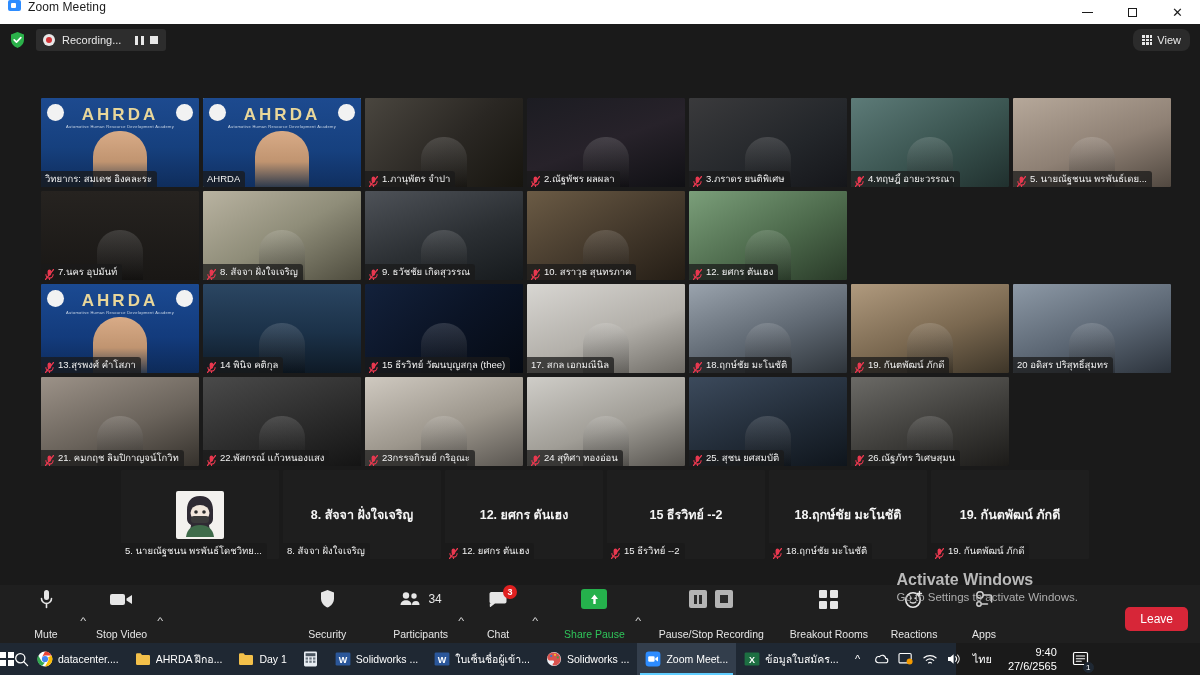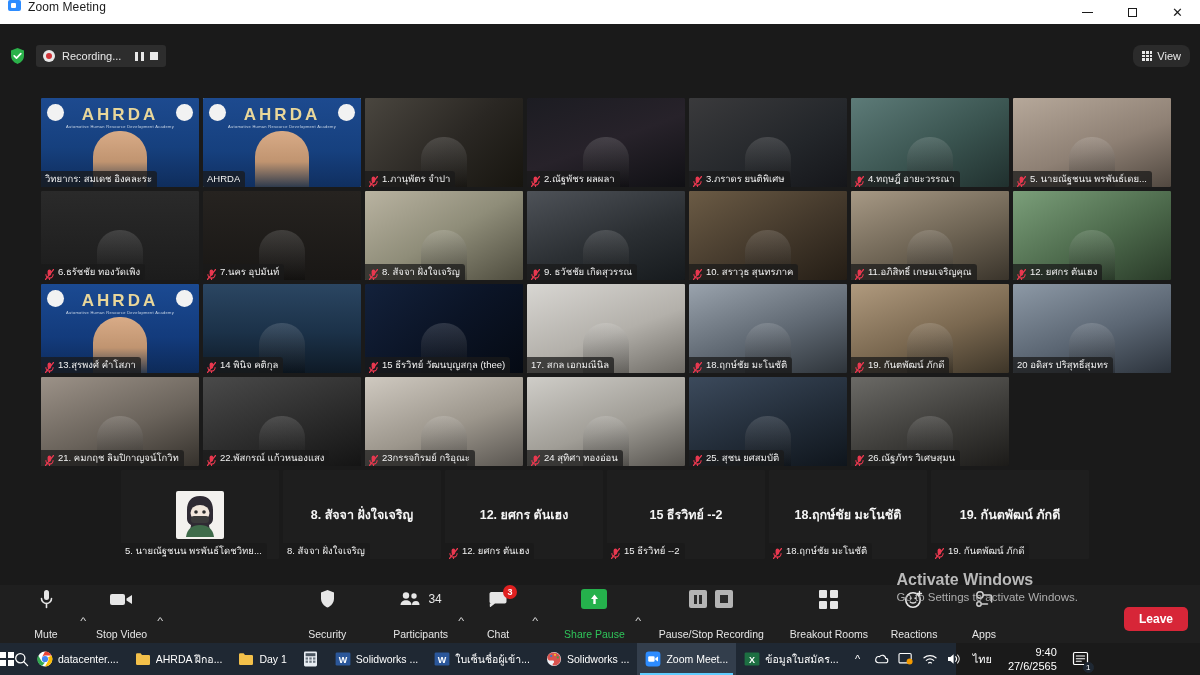--- a/index.html
+++ b/index.html
@@ -29,21 +29,21 @@
   .tb-btn {
     width: 45px; height: 24px; display: flex; align-items: center; justify-content: center;
     font-size: 12px; color: #1b1b1b;
   }
   .tb-min { width: 11px; height: 1px; background: #1b1b1b; }
   .tb-max { width: 9px; height: 9px; border: 1px solid #1b1b1b; }
   .tb-close { font-size: 13px; line-height: 1; }
 
   
   .topbar {
-    position: absolute; top: 40px; left: 0; width: 1200px; height: 32px;
+    position: absolute; top: 24px; left: 0; width: 1200px; height: 32px;
     background: #1a1a1a; display: flex; align-items: center;
   }
   .shield-green {
     margin-left: 9px; width: 17px; height: 18px;
     display: flex; align-items: center; justify-content: center;
   }
   .rec-pill {
     margin-left: 10px; height: 22px; background: #2d2d2d; border-radius: 3px;
     display: flex; align-items: center; padding: 0 7px; gap: 7px;
   }
@@ -126,21 +126,21 @@
     font-weight: bold;
   }
   .share-sq {
     width: 26px; height: 20px; background: #25b14c; border-radius: 3px;
     display: flex; align-items: center; justify-content: center;
   }
   .tool.share .lbl { color: #2fc45a; }
   .leave-btn {
     position: absolute; right: 12px; top: 607px; background: #d72638; color: #fff;
     font-size: 12px; padding: 5px 15px; border-radius: 5px; cursor: pointer;
-    font-weight: bold;
+    font-weight: normal;
   }
   .watermark { position: absolute; right: 122px; top: 570px; text-align: left; }
   .wm1 { font-size: 16px; color: #b9b9b9; line-height: 20px; font-weight: bold; }
   .wm2 { font-size: 11.5px; color: #adadad; line-height: 15px; }
 
   
   .taskbar {
     position: absolute; left: 0; top: 643px; width: 956px; height: 32px;
     background: #1f2833; display: flex; align-items: center;
   }
@@ -321,34 +321,20 @@
                 <path d="M0.9 5.5a3.6 3.6 0 0 0 7.2 0" stroke="#e8384f" stroke-width="1.1" fill="none" stroke-linecap="round"></path>
                 <path d="M4.5 9v1.6" stroke="#e8384f" stroke-width="1.1" stroke-linecap="round"></path>
                 <path d="M0.4 10.6 8.6 0.4" stroke="#e8384f" stroke-width="1.3" stroke-linecap="round"></path>
               </svg></span>
             <span class="nm">5. นายณัฐชนน พรพันธ์เดย...</span>
           </div>
         </div>
       </div>
       <div class="grid-row" style="top: 93px; padding-left: 41px;">
         <div class="tile">
-          <div class="tile-media" style="background: linear-gradient(rgb(42, 42, 42) 0%, rgb(28, 28, 28) 100%);">
-            <div style="position:absolute;left:50%;transform:translateX(-50%);bottom:0;width:46px;height:50px;border-radius:22px 22px 0 0;background:linear-gradient(180deg,rgba(255,255,255,.14) 0%,rgba(0,0,0,.25) 100%)"></div>
-          </div>
-          <div class="namebar">
-            <span class="mic-muted"><svg width="9" height="11" viewBox="0 0 9 11">
-                <rect x="2.6" y="0.6" width="3.6" height="6.2" rx="1.8" fill="#e8384f"></rect>
-                <path d="M0.9 5.5a3.6 3.6 0 0 0 7.2 0" stroke="#e8384f" stroke-width="1.1" fill="none" stroke-linecap="round"></path>
-                <path d="M4.5 9v1.6" stroke="#e8384f" stroke-width="1.1" stroke-linecap="round"></path>
-                <path d="M0.4 10.6 8.6 0.4" stroke="#e8384f" stroke-width="1.3" stroke-linecap="round"></path>
-              </svg></span>
-            <span class="nm">6.ธรัชชัย ทองวัดเพิง</span>
-          </div>
-        </div>
-        <div class="tile">
           <div class="tile-media" style="background: linear-gradient(rgb(38, 35, 32) 0%, rgb(25, 23, 21) 100%);">
             <div style="position:absolute;left:50%;transform:translateX(-50%);bottom:0;width:46px;height:50px;border-radius:22px 22px 0 0;background:linear-gradient(180deg,rgba(255,255,255,.14) 0%,rgba(0,0,0,.25) 100%)"></div>
           </div>
           <div class="namebar">
             <span class="mic-muted"><svg width="9" height="11" viewBox="0 0 9 11">
                 <rect x="2.6" y="0.6" width="3.6" height="6.2" rx="1.8" fill="#e8384f"></rect>
                 <path d="M0.9 5.5a3.6 3.6 0 0 0 7.2 0" stroke="#e8384f" stroke-width="1.1" fill="none" stroke-linecap="round"></path>
                 <path d="M4.5 9v1.6" stroke="#e8384f" stroke-width="1.1" stroke-linecap="round"></path>
                 <path d="M0.4 10.6 8.6 0.4" stroke="#e8384f" stroke-width="1.3" stroke-linecap="round"></path>
               </svg></span>
@@ -388,34 +374,20 @@
             <div style="position:absolute;left:50%;transform:translateX(-50%);bottom:0;width:46px;height:50px;border-radius:22px 22px 0 0;background:linear-gradient(180deg,rgba(255,255,255,.14) 0%,rgba(0,0,0,.25) 100%)"></div>
           </div>
           <div class="namebar">
             <span class="mic-muted"><svg width="9" height="11" viewBox="0 0 9 11">
                 <rect x="2.6" y="0.6" width="3.6" height="6.2" rx="1.8" fill="#e8384f"></rect>
                 <path d="M0.9 5.5a3.6 3.6 0 0 0 7.2 0" stroke="#e8384f" stroke-width="1.1" fill="none" stroke-linecap="round"></path>
                 <path d="M4.5 9v1.6" stroke="#e8384f" stroke-width="1.1" stroke-linecap="round"></path>
                 <path d="M0.4 10.6 8.6 0.4" stroke="#e8384f" stroke-width="1.3" stroke-linecap="round"></path>
               </svg></span>
             <span class="nm">10. สราวุธ สุนทรภาค</span>
-          </div>
-        </div>
-        <div class="tile">
-          <div class="tile-media" style="background: linear-gradient(160deg, rgb(167, 153, 133) 0%, rgb(110, 100, 84) 55%, rgb(58, 52, 43) 100%);">
-            <div style="position:absolute;left:50%;transform:translateX(-50%);bottom:0;width:46px;height:50px;border-radius:22px 22px 0 0;background:linear-gradient(180deg,rgba(255,255,255,.14) 0%,rgba(0,0,0,.25) 100%)"></div>
-          </div>
-          <div class="namebar">
-            <span class="mic-muted"><svg width="9" height="11" viewBox="0 0 9 11">
-                <rect x="2.6" y="0.6" width="3.6" height="6.2" rx="1.8" fill="#e8384f"></rect>
-                <path d="M0.9 5.5a3.6 3.6 0 0 0 7.2 0" stroke="#e8384f" stroke-width="1.1" fill="none" stroke-linecap="round"></path>
-                <path d="M4.5 9v1.6" stroke="#e8384f" stroke-width="1.1" stroke-linecap="round"></path>
-                <path d="M0.4 10.6 8.6 0.4" stroke="#e8384f" stroke-width="1.3" stroke-linecap="round"></path>
-              </svg></span>
-            <span class="nm">11.อภิสิทธิ์   เกษมเจริญคุณ</span>
           </div>
         </div>
         <div class="tile">
           <div class="tile-media" style="background: linear-gradient(150deg, rgb(123, 159, 122) 0%, rgb(77, 106, 76) 55%, rgb(41, 58, 40) 100%);">
             <div style="position:absolute;left:50%;transform:translateX(-50%);bottom:0;width:46px;height:50px;border-radius:22px 22px 0 0;background:linear-gradient(180deg,rgba(255,255,255,.14) 0%,rgba(0,0,0,.25) 100%)"></div>
           </div>
           <div class="namebar">
             <span class="mic-muted"><svg width="9" height="11" viewBox="0 0 9 11">
                 <rect x="2.6" y="0.6" width="3.6" height="6.2" rx="1.8" fill="#e8384f"></rect>
                 <path d="M0.9 5.5a3.6 3.6 0 0 0 7.2 0" stroke="#e8384f" stroke-width="1.1" fill="none" stroke-linecap="round"></path>

